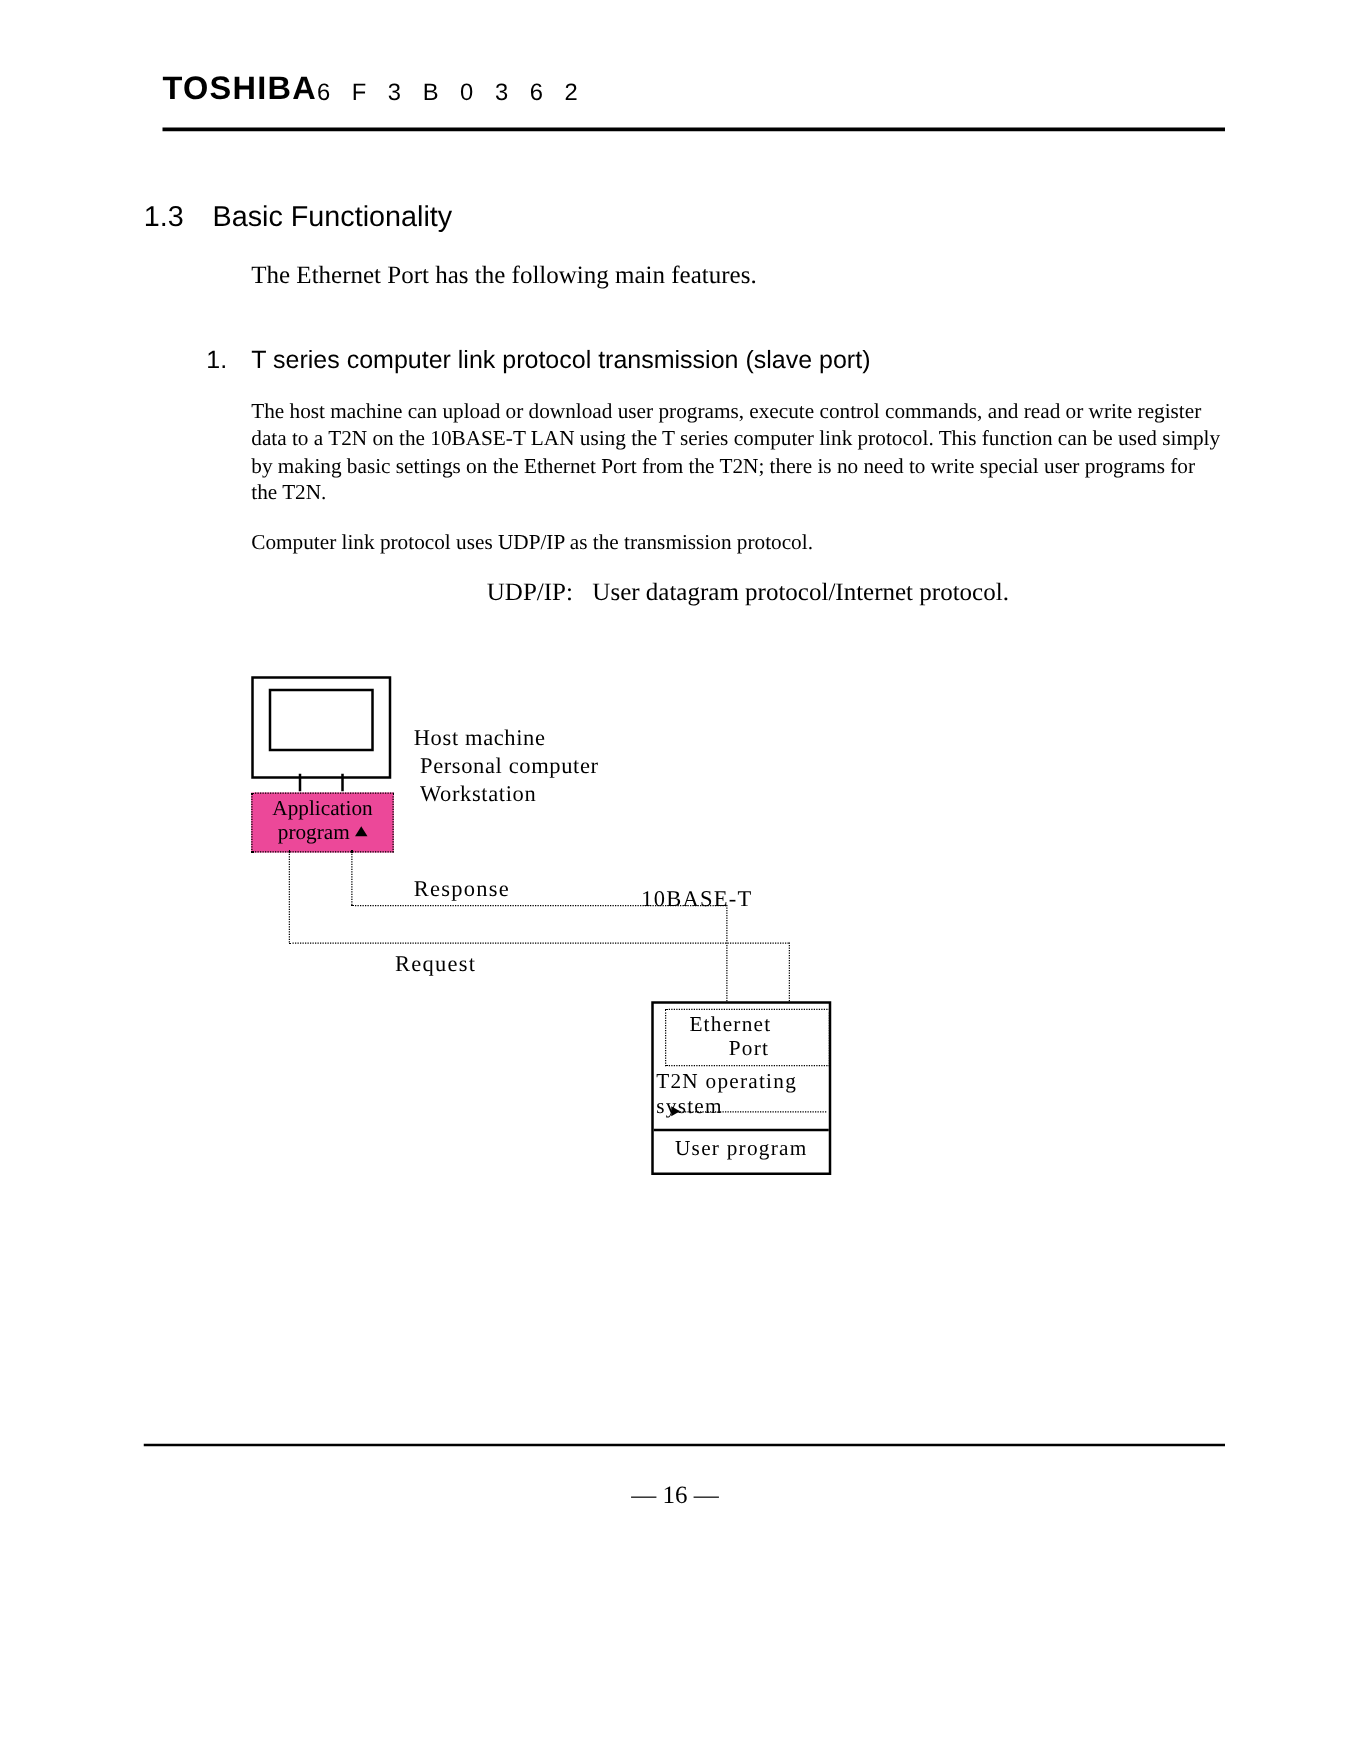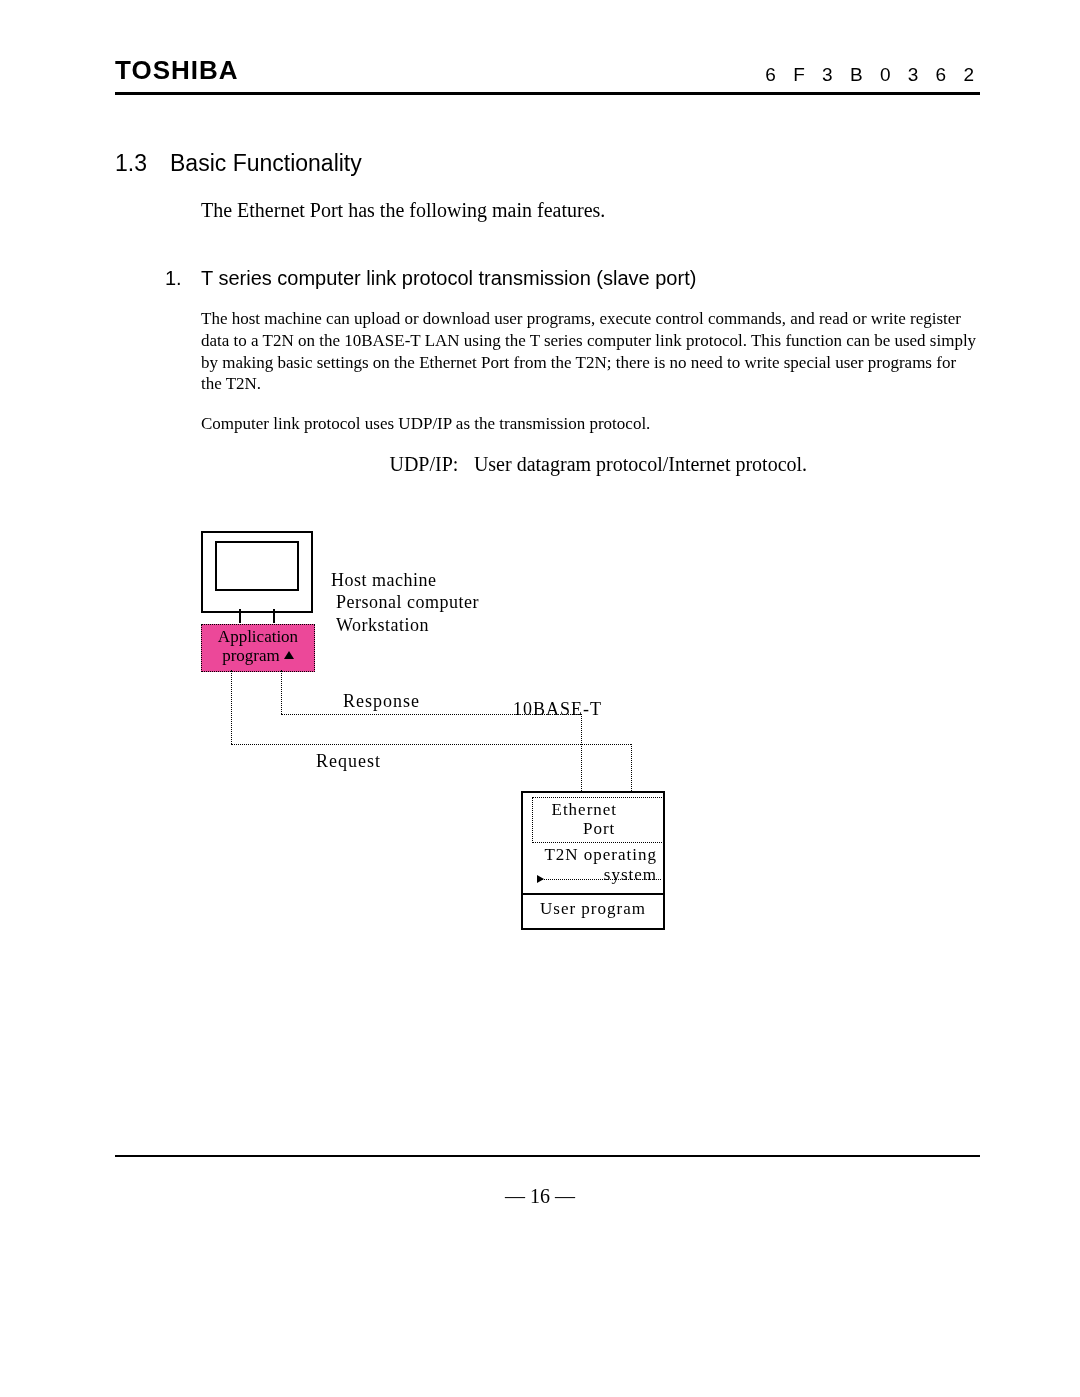--- a/index.html
+++ b/index.html
@@ -11,24 +11,25 @@
   }
   .page {
     width: 1080px;
     height: 1397px;
     position: relative;
     box-sizing: border-box;
     padding: 55px 100px 0 115px;
   }
   .header {
     display: flex;
-    justify-content: space-between;
+    justify-content: flex-start;
     align-items: flex-end;
     border-bottom: 3px solid #000000;
-    padding-bottom: 6px;
+    padding-bottom: 16px;
+    margin-left: 15px;
   }
   .brand {
     font-family: Arial, Helvetica, sans-serif;
     font-weight: 900;
     font-size: 26px;
     letter-spacing: 1px;
   }
   .doccode {
     font-family: Arial, Helvetica, sans-serif;
     font-size: 19px;
@@ -124,21 +125,20 @@
     position: absolute;
     top: 38px; left: 130px;
     font-size: 18px;
     line-height: 1.25;
     letter-spacing: 0.5px;
   }
   .resp-label {
     position: absolute;
     top: 160px; left: 130px;
     letter-spacing: 1px;
-    margin-left: 12px;
   }
   .req-label {
     position: absolute;
     top: 220px; left: 115px;
     letter-spacing: 1px;
   }
   .base-label {
     position: absolute;
     top: 168px; left: 312px;
     letter-spacing: 1px;
@@ -184,21 +184,21 @@
     text-align: left;
     padding: 2px 4px 0 8px;
     letter-spacing: 1px;
   }
   .t2n-os {
     position: absolute;
     top: 52px; left: 2px;
     width: 132px;
     font-size: 17px;
     line-height: 1.2;
-    text-align: right;
+    text-align: left;
     letter-spacing: 1px;
   }
   .t2n-divider {
     position:absolute;
     top:100px; left:0; width:140px;
     border-top:2px solid #000;
   }
   .t2n-user {
     position:absolute;
     top:106px; left:0; width:140px;

